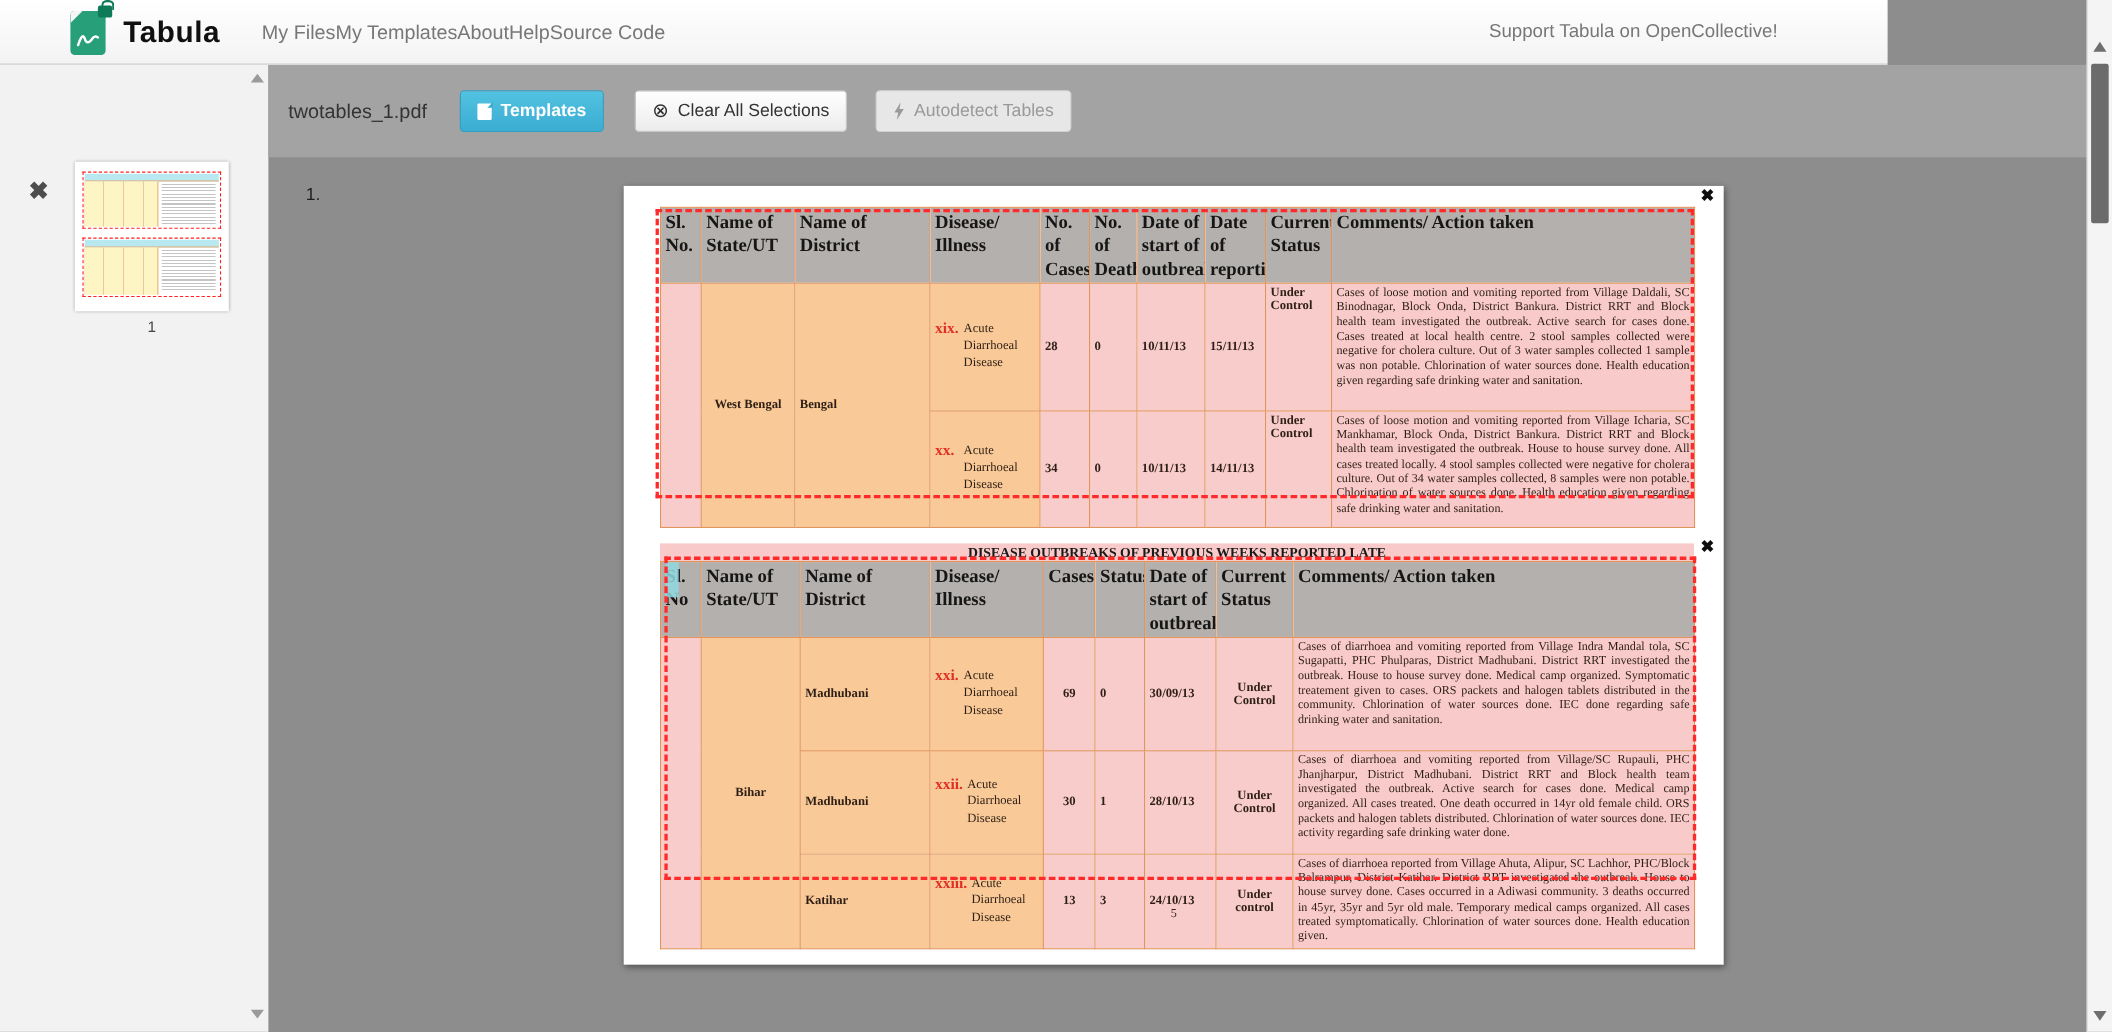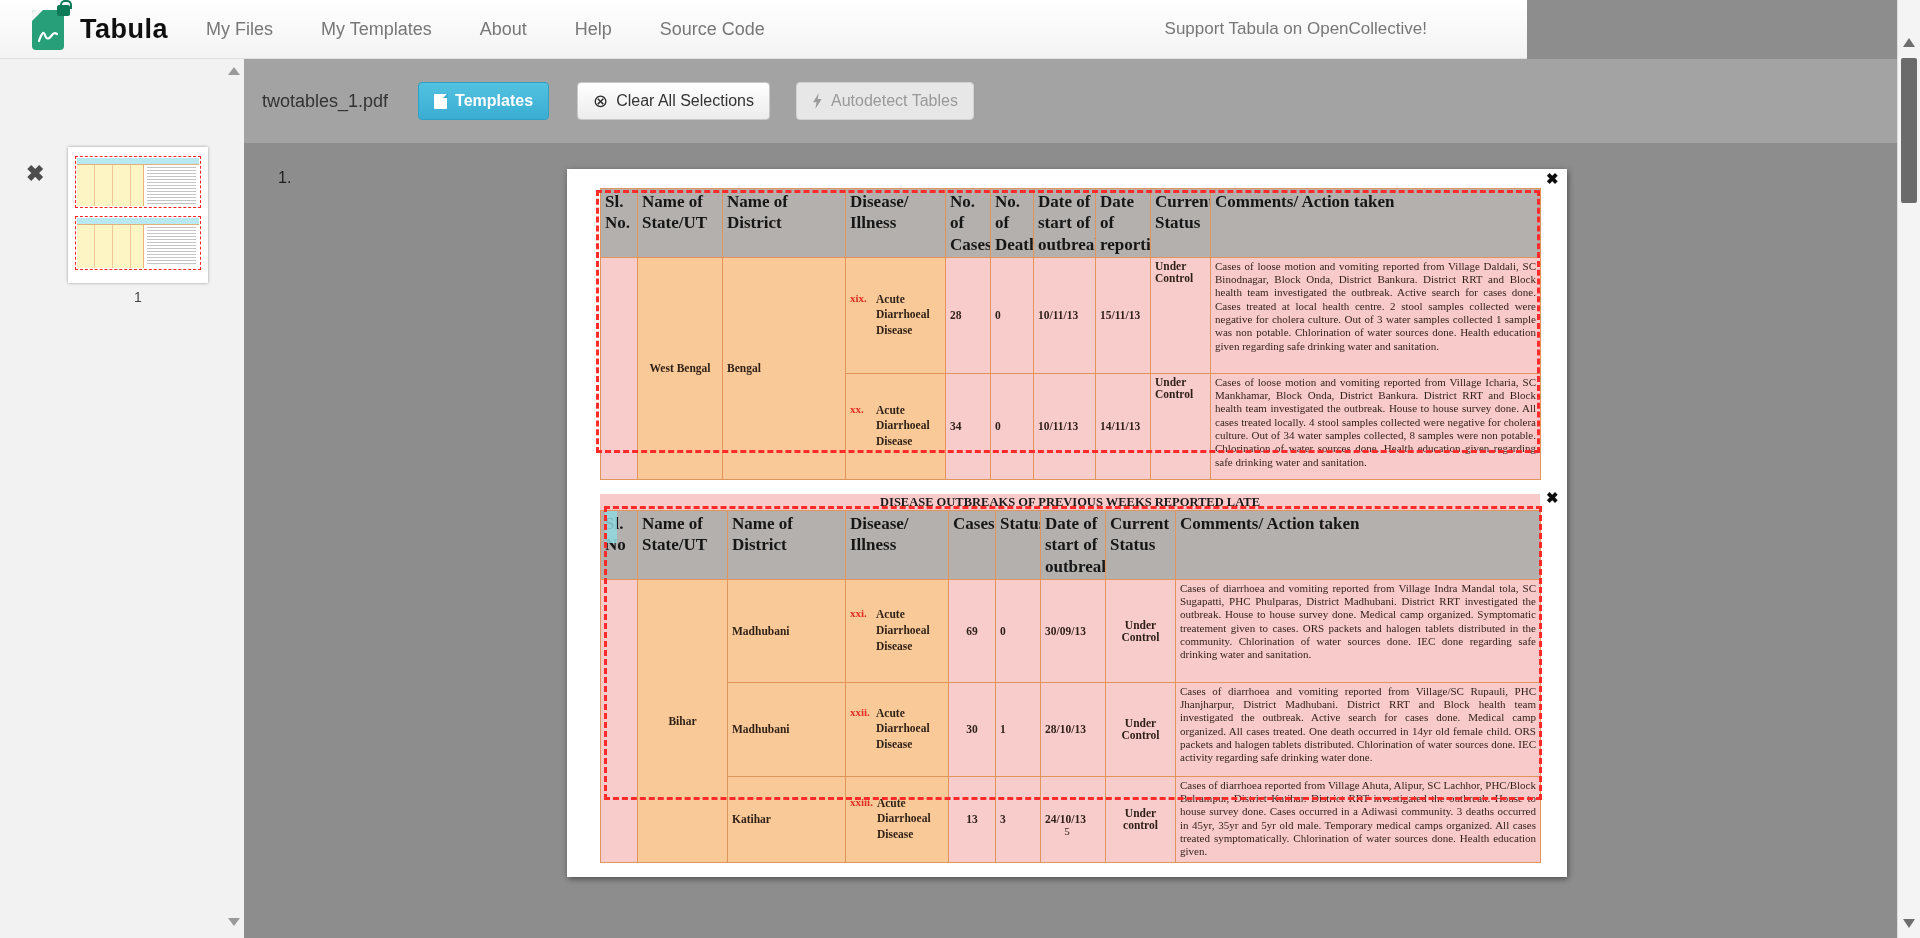--- a/index.html
+++ b/index.html
@@ -1,32 +1,32 @@
 <!DOCTYPE html>
 <html><head>
 <meta charset="utf-8">
 <style>
   * { margin:0; padding:0; box-sizing:border-box; }
   html,body { width:1920px; height:938px; overflow:hidden; font-family:"Liberation Sans",sans-serif; background:#8d8d8d; }
 
   
-  .navbar { position:absolute; top:0; left:0; width:1527px; height:59px;
+  .navbar { position:absolute; top:0; left:0; width:1716px; height:59px;
     background:linear-gradient(#ffffff,#f3f3f3); border-bottom:1px solid #e0e0e0;
-    display:flex; align-items:center; padding-left:32px; z-index:30; }
+    display:flex; align-items:center; padding-left:64px; z-index:30; }
   .brand { display:flex; align-items:center; gap:12px; }
   .logo { position:relative; width:36px; height:44px; }
   .logo-page { position:absolute; left:0; top:3px; width:32px; height:40px; background:#27a07a; border-radius:4px; }
   .logo-fold { position:absolute; left:0; top:3px; width:0; height:0;
     border-top:11px solid #f5f5f5; border-right:11px solid transparent; border-top-left-radius:4px; }
   .logo-swirl { position:absolute; left:5px; top:20px; width:22px; height:18px; }
   .logo-lock { position:absolute; right:-2px; top:-2px; width:13px; height:11px; background:#0f7a58; border-radius:2px; }
   .logo-lock:before { content:""; position:absolute; left:2.5px; top:-5px; width:8px; height:7px;
     border:2px solid #0f7a58; border-bottom:none; border-radius:5px 5px 0 0; }
   .brand-name { font-size:27px; font-weight:bold; color:#101010; letter-spacing:.5px; }
-  .nav-links { display:flex; align-items:center; margin-left:38px; gap:48px; }
+  .nav-links { display:flex; align-items:center; margin-left:38px; }
   .nav-link { color:#777; font-size:18px; cursor:pointer; white-space:nowrap; }
   .support { margin-left:auto; margin-right:100px; color:#777; font-size:17px; cursor:pointer; }
 
   
   .sidebar { position:absolute; left:0; top:59px; width:244px; height:879px; background:#f2f2f2; z-index:10; }
   .thumb-close { position:absolute; left:26px; top:104px; font-size:22px; font-weight:bold; color:#4d4d4d; cursor:pointer; line-height:1; }
   .thumbnail { position:absolute; left:68px; top:88px; width:140px; height:136px; background:#ffffff;
     box-shadow:0 0 3px rgba(0,0,0,.35); cursor:pointer; }
   .mini-sel { position:absolute; left:7px; right:7px; border:1px dashed #f22; padding:1px; }
   .mini-sel1 { top:9px; height:52px; }
@@ -76,22 +76,22 @@
   .t2-title { position:absolute; left:33px; top:325px; width:940px; height:16px; background:#f8cbca;
     text-align:center; font-family:"Liberation Serif",serif; font-weight:bold; font-size:12.5px; color:#191919; line-height:16px; }
   .t2-wrap { position:absolute; left:33px; top:341px; }
   .c-pink { background:#f8cccb; }
   .c-orange { background:#f9c997; }
   .cell-b { font-weight:bold; font-size:11.5px; }
   .v-mid { vertical-align:middle; }
   .ctr { text-align:center; }
   .disease-cell { vertical-align:middle; }
   .disease-flex { display:flex; gap:4px; }
-  .rn { color:#e03025; font-weight:bold; font-size:11px; flex:0 0 22px; }
-  .dn { font-weight:bold; font-size:11.5px; line-height:1.35; }
+  .rn { color:#e03025; font-weight:bold; font-size:14px; flex:0 0 22px; }
+  .dn { font-weight:normal; font-size:11.5px; line-height:1.35; }
   .comments { background:#f8caca; font-size:11px; line-height:13.3px; text-align:justify; vertical-align:top; padding:3px 5px; font-weight:normal; }
   .status-top { vertical-align:top; font-weight:bold; font-size:11.5px; padding-top:4px; }
 
   
   .sel { position:absolute; border:3px dashed #ff2b2b; z-index:5; cursor:move; }
   .sel1 { left:29px; top:21px; width:944px; height:263px; }
   .sel2 { left:37px; top:337px; width:938px; height:294px; }
   .sel-close { position:absolute; z-index:6; font-size:15px; font-weight:bold; color:#0d0d0d; cursor:pointer; line-height:1; }
   .sel1-close { left:979px; top:2px; }
   .sel2-close { left:979px; top:321px; }

